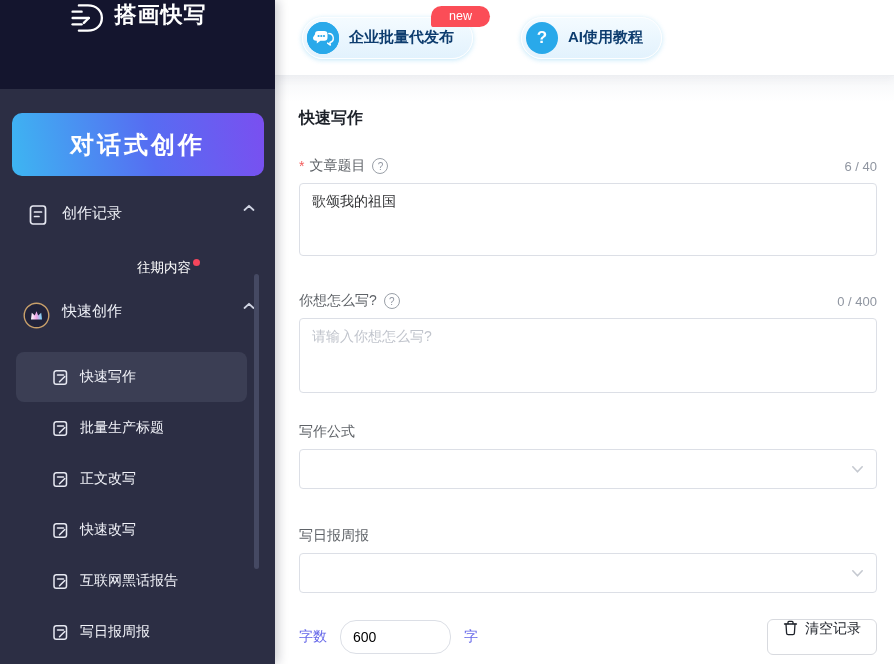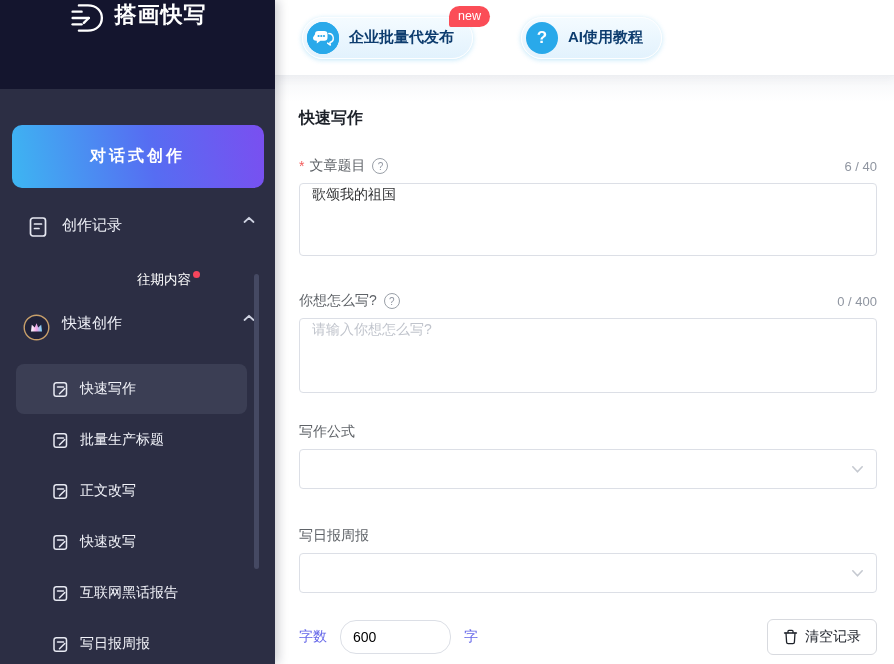--- a/index.html
+++ b/index.html
@@ -6,57 +6,57 @@
   body{
     width:894px;height:664px;overflow:hidden;display:flex;
     font-family:"Liberation Sans","DejaVu Sans",sans-serif;
     background:#fff;
   }
   
   .sidebar{width:275px;flex:none;display:flex;flex-direction:column;background:#2c2e44;position:relative;z-index:3;box-shadow:3px 0 10px rgba(18,19,40,.22);}
   .logo-bar{height:89px;flex:none;background:#14152e;display:flex;align-items:flex-start;justify-content:center;gap:10px;color:#fff;}
   .logo-text{font-size:22px;font-weight:bold;letter-spacing:1px;}
   .side-body{flex:1;position:relative;padding-top:24px;}
-  .cta{margin:12px auto;width:252px;height:63px;border-radius:10px;
+  .cta{margin:0 auto;width:252px;height:63px;border-radius:10px;
     background:linear-gradient(80deg,#3db6f2 0%,#566df2 55%,#7a4ff0 100%);
-    color:#fff;font-size:16px;font-weight:bold;letter-spacing:3px;
+    color:#fff;font-size:24px;font-weight:bold;letter-spacing:3px;
     display:flex;align-items:center;justify-content:center;cursor:pointer;}
   .group-row{display:flex;height:44px;padding:0 20px 0 26px;color:#eef0f7;font-size:15px;cursor:pointer;}
   .group-row .gicon{width:24px;display:flex;justify-content:center;margin-right:12px;}
   .chev{margin-left:auto;display:flex;}
   .child-link{display:flex;align-items:flex-start;height:40px;padding-left:62px;color:#fff;font-size:13.5px;align-items:center;cursor:pointer;position:relative;justify-content:center;}
   .dot{width:7px;height:7px;border-radius:50%;background:#f5455c;margin:-12px 0 0 2px;}
   .menu-item{display:flex;align-items:center;height:50px;margin:1px 28px 1px 16px;padding-left:36px;border-radius:8px;color:#f3f4fa;font-size:14px;gap:11px;cursor:pointer;}
   .menu-item.active{background:#3b3e54;}
   .mi-icon{display:flex;}
   .side-scrollbar{position:absolute;right:16px;top:185px;width:5px;height:295px;border-radius:3px;background:#454963;}
   
   .main{flex:1;display:flex;flex-direction:column;min-width:0;background:#fff;}
   .top-header{height:75px;flex:none;background:#fff;display:flex;align-items:center;padding-left:27px;gap:48px;border-bottom:1px solid #edeff2;box-shadow:0 3px 8px rgba(80,90,110,.06);position:relative;z-index:2;}
   .pill{position:relative;display:flex;align-items:center;gap:10px;height:40px;padding:0 18px 0 4px;border-radius:21px;
     background:linear-gradient(180deg,#f4fbff 0%,#e2f2fd 100%);
     border:1px solid #fdfeff;box-shadow:0 1px 5px rgba(41,169,234,.28);
     font-size:15px;font-weight:bold;color:#0d3c6e;cursor:pointer;}
   .pill .icircle{width:32px;height:32px;border-radius:50%;background:#29a9ea;display:flex;align-items:center;justify-content:center;flex:none;color:#fff;font-weight:bold;font-size:17px;}
-  .badge-new{position:absolute;top:-12px;right:-18px;background:#fb4d57;color:#fff;font-size:12.5px;line-height:1;padding:4px 9px 5px;border-radius:11px 11px 11px 3px;font-weight:normal;}
+  .badge-new{position:absolute;top:-12px;right:-18px;background:#fb4d57;color:#fff;font-size:12.5px;line-height:1;padding:4px 18px 5px;border-radius:11px 11px 11px 3px;font-weight:normal;}
   .content{flex:1;padding:17px 17px 0 24px;background:linear-gradient(180deg,#f6f7f9 0%,#ffffff 26px);}
   .page-title{font-size:16px;font-weight:bold;color:#1d2129;margin-top:15px;}
   .field-head{display:flex;align-items:center;font-size:14px;color:#5f6368;}
   .mt1{margin-top:28px;} .mt2{margin-top:36px;} .mt3{margin-top:30px;} .mt4{margin-top:38px;}
   .req{color:#f25a5a;margin-right:5px;}
   .qmark{width:14px;height:14px;border:1px solid #9aa0a8;border-radius:50%;font-size:10px;color:#8f95a0;display:inline-flex;align-items:center;justify-content:center;margin-left:7px;cursor:pointer;flex:none;}
   .counter{margin-left:auto;color:#8f95a0;font-size:13px;}
-  textarea{display:block;width:100%;box-sizing:border-box;border:1px solid #dcdfe6;border-radius:4px;padding:2px 12px;font-size:14px;color:#303133;resize:none;margin-top:8px;font-family:inherit;outline:none;background:#fff;}
+  textarea{display:block;width:100%;box-sizing:border-box;border:1px solid #dcdfe6;border-radius:4px;padding:9px 12px;font-size:14px;color:#303133;resize:none;margin-top:8px;font-family:inherit;outline:none;background:#fff;}
   textarea::placeholder,input::placeholder{color:#c0c4cc;}
   .ta1{height:73px;} .ta2{height:75px;}
   .selectbox{height:38px;border:1px solid #dcdfe6;border-radius:4px;margin-top:8px;display:flex;align-items:center;justify-content:flex-end;padding-right:12px;background:#fff;cursor:pointer;}
   .bottom-row{display:flex;align-items:center;margin-top:26px;}
   .wc-text{color:#6466e9;font-size:14px;}
   .wc-input{width:111px;height:34px;margin:0 13px;border:1px solid #dcdfe6;border-radius:16px;color:#000000;font-size:14px;padding:0 12px;box-sizing:border-box;outline:none;font-family:inherit;}
-  .clear-btn{margin-left:auto;height:36px;padding:0 15px;border:1px solid #d8dadf;border-radius:6px;background:#fff;display:flex;align-items:center;gap:7px;font-size:14px;color:#1d2129;cursor:pointer;}
+  .clear-btn{margin-left:auto;height:36px;padding:0 15px;border:1px solid #d8dadf;border-radius:6px;background:#fff;display:flex;gap:7px;font-size:14px;color:#1d2129;cursor:pointer;}
 </style>
 </head>
 <body>
 
 <aside class="sidebar">
   <div class="logo-bar">
     <span style="display:flex;">
       <svg width="36" height="36" viewBox="0 0 40 40" fill="none" stroke="#fff" stroke-width="2.6" stroke-linecap="round" stroke-linejoin="round">
         <path d="M11 6 H21 C30.5 6 36.5 12 36.5 20 C36.5 28 30.5 34 21 34 H11"></path>
         <path d="M4 13 H14"></path>

